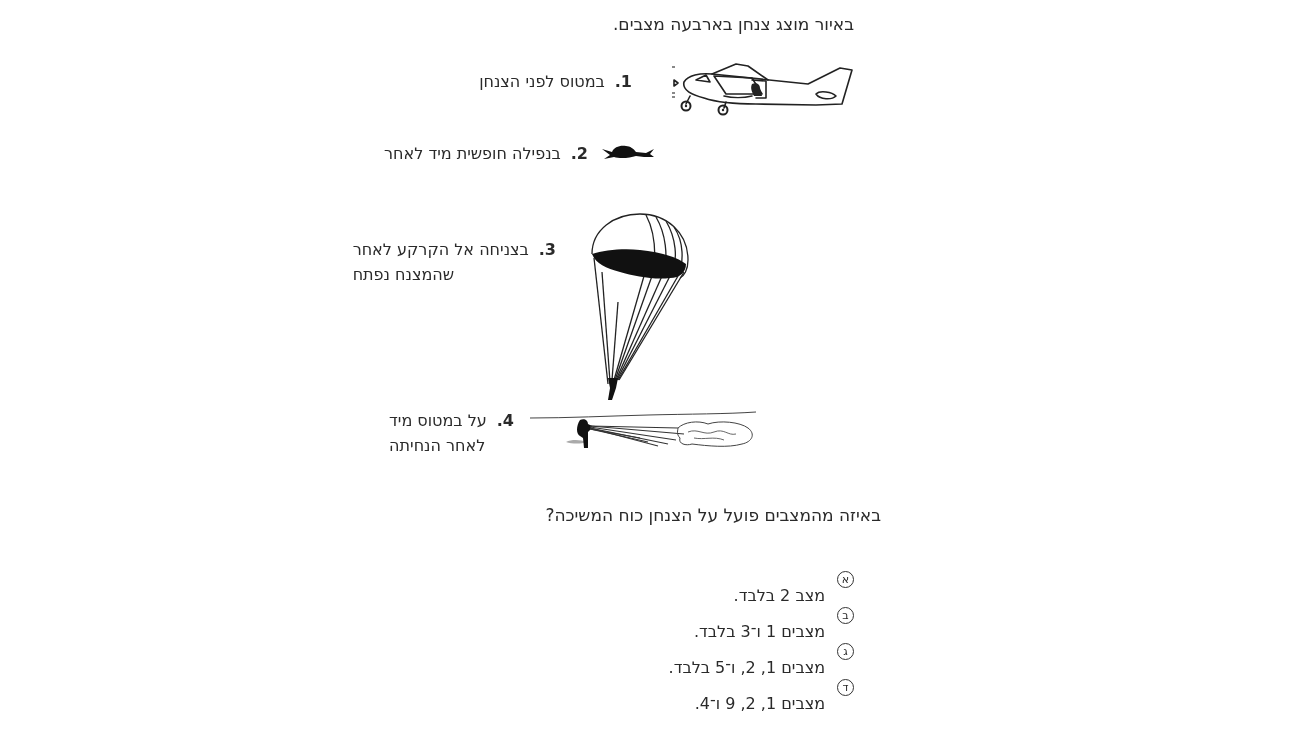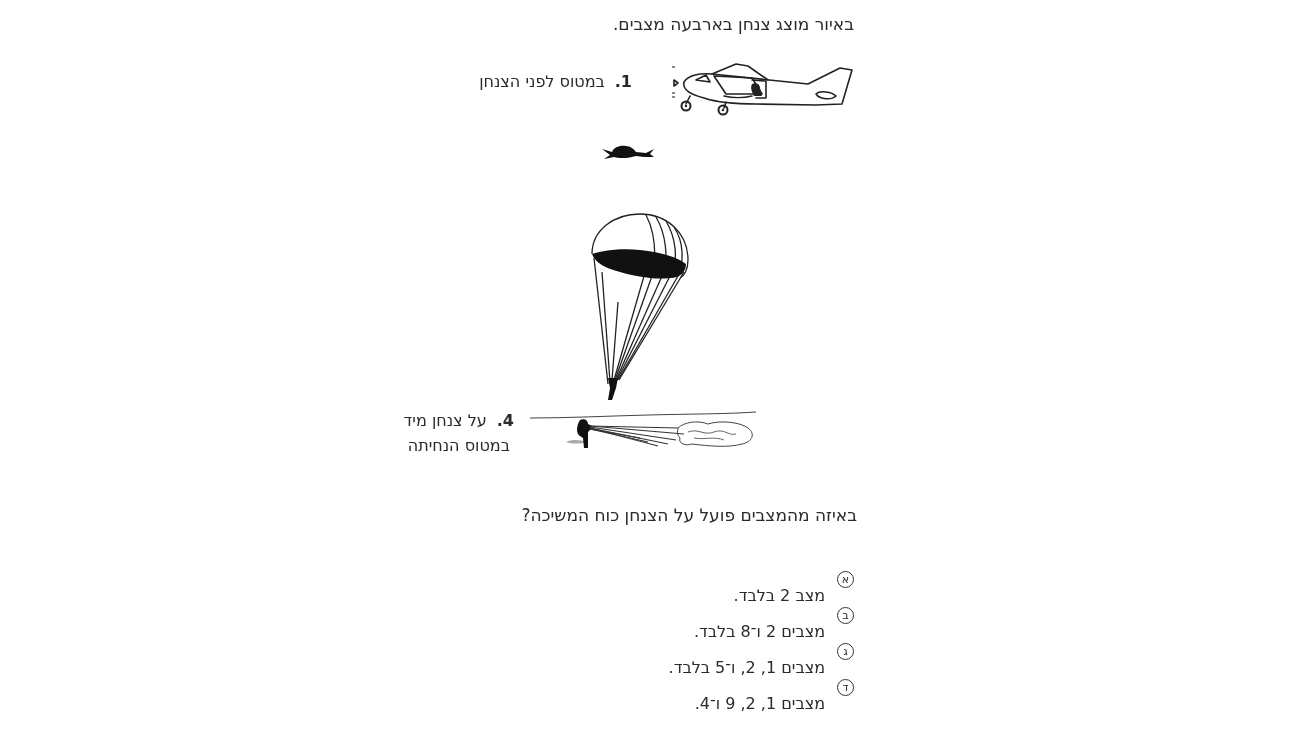--- a/index.html
+++ b/index.html
@@ -9,38 +9,38 @@
     }
     body {
       width: 1308px;
       height: 737px;
       position: relative;
       overflow: hidden;
       font-family: "DejaVu Sans", sans-serif;
       color: #2a2a2a;
     }
     .abs { position: absolute; }
-    .rtl { direction: rtl; text-align: center; }
+    .rtl { direction: rtl; text-align: left; }
     .intro {
       right: 454px;
       top: 14px;
       font-size: 17px;
       white-space: nowrap;
     }
     .state {
       font-size: 16px;
       line-height: 25px;
       white-space: nowrap;
     }
     .state .num {
       font-weight: bold;
       margin-left: 10px;
     }
     .question {
-      right: 451px;
+      right: 427px;
       top: 505px;
       font-size: 17px;
       white-space: nowrap;
     }
     .option {
       right: 454px;
       display: flex;
       flex-direction: row;
       align-items: center;
       direction: rtl;
@@ -102,28 +102,31 @@
     <circle cx="20" cy="46" r="1.2" fill="#222"></circle>
     <circle cx="57" cy="50" r="1.2" fill="#222"></circle>
 
     <rect x="6" y="6" width="3" height="2" fill="#888"></rect>
     <rect x="6" y="32" width="3" height="2" fill="#888"></rect>
     <rect x="6" y="36" width="3" height="2" fill="#888"></rect>
   </svg>
 </div>
 
 <div class="abs rtl state" style="right:720px; top:141px;">
+  <div><span class="num">2.</span><span>בנפילה חופשית מיד לאחר</span></div>
 </div>
 <div class="abs" style="left:600px; top:143px;">
   <svg width="56" height="18" viewBox="0 0 56 18">
     <path d="M2,6 L12,9 C14,4 20,2 26,3 C30,3 34,6 36,9 L46,10 L54,6 L50,11 L54,14 L44,14 L36,13 C30,15 20,16 14,14 L4,16 L10,12 Z" fill="#111"></path>
   </svg>
 </div>
 
 <div class="abs rtl state" style="right:752px; top:237px;">
+  <div><span class="num">3.</span><span>בצניחה אל הקרקע לאחר</span></div>
+  <div>שהמצנח נפתח</div>
 </div>
 <div class="abs" style="left:584px; top:212px;">
   <svg width="106" height="190" viewBox="0 0 106 190">
     <g fill="none" stroke="#222" stroke-width="1.3">
 
       <path d="M8,42 C8,18 30,2 56,2 C82,2 104,20 104,48 C104,58 100,64 96,66"></path>
 
       <path d="M62,3 C70,18 72,40 70,60"></path>
       <path d="M72,5 C82,22 84,44 80,62"></path>
       <path d="M82,9 C92,26 94,46 88,64"></path>
@@ -140,22 +143,22 @@
       <path d="M100,60 L35,168"></path>
     </g>
 
     <path d="M8,42 C20,38 40,36 56,38 C74,40 92,44 102,52 C102,60 96,66 86,66 C70,68 50,64 36,60 C22,56 12,52 8,42 Z" fill="#111"></path>
 
     <path d="M24,166 L34,166 L32,176 L28,188 L24,188 L26,176 Z" fill="#111"></path>
   </svg>
 </div>
 
 <div class="abs rtl state" style="right:794px; top:408px;">
-  <div><span class="num">4.</span><span>על צנחן מיד</span></div>
-  <div>במטוס הנחיתה</div>
+  <div><span class="num">4.</span><span>על במטוס מיד</span></div>
+  <div>לאחר הנחיתה</div>
 </div>
 <div class="abs" style="left:528px; top:406px;">
   <svg width="232" height="50" viewBox="0 0 232 50">
 
     <path d="M2,12 C40,12 80,10 120,9 C160,8 200,8 228,6" fill="none" stroke="#444" stroke-width="1"></path>
 
     <path d="M38,36 C44,33 54,34 58,36 C54,38 44,38 38,36 Z" fill="#aaa"></path>
 
     <path d="M52,14 C56,12 60,14 60,18 L64,20 L62,24 L60,26 L60,42 L56,42 L55,32 L52,30 C48,28 48,20 52,14 Z" fill="#111"></path>
 
@@ -176,21 +179,21 @@
 </div>
 
 <div class="abs rtl question">באיזה מהמצבים פועל על הצנחן כוח המשיכה?</div>
 
 <div class="abs option" style="top:554px;">
   <span class="circle">א</span>
   <span class="opt-text">מצב 2 בלבד.</span>
 </div>
 <div class="abs option" style="top:590px;">
   <span class="circle">ב</span>
-  <span class="opt-text">מצבים 2 ו־8 בלבד.</span>
+  <span class="opt-text">מצבים 1 ו־3 בלבד.</span>
 </div>
 <div class="abs option" style="top:626px;">
   <span class="circle">ג</span>
   <span class="opt-text">מצבים 1, 2, ו־5 בלבד.</span>
 </div>
 <div class="abs option" style="top:662px;">
   <span class="circle">ד</span>
   <span class="opt-text">מצבים 1, 2, 9 ו־4.</span>
 </div>
 

